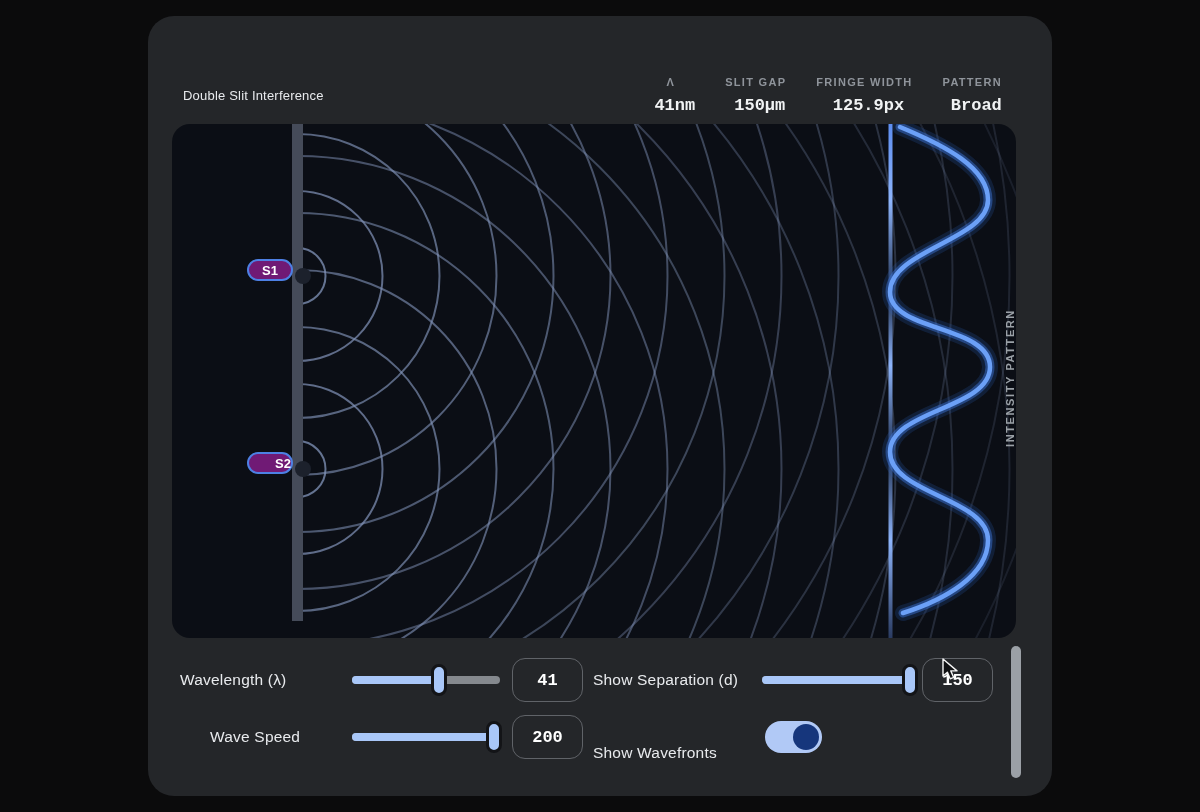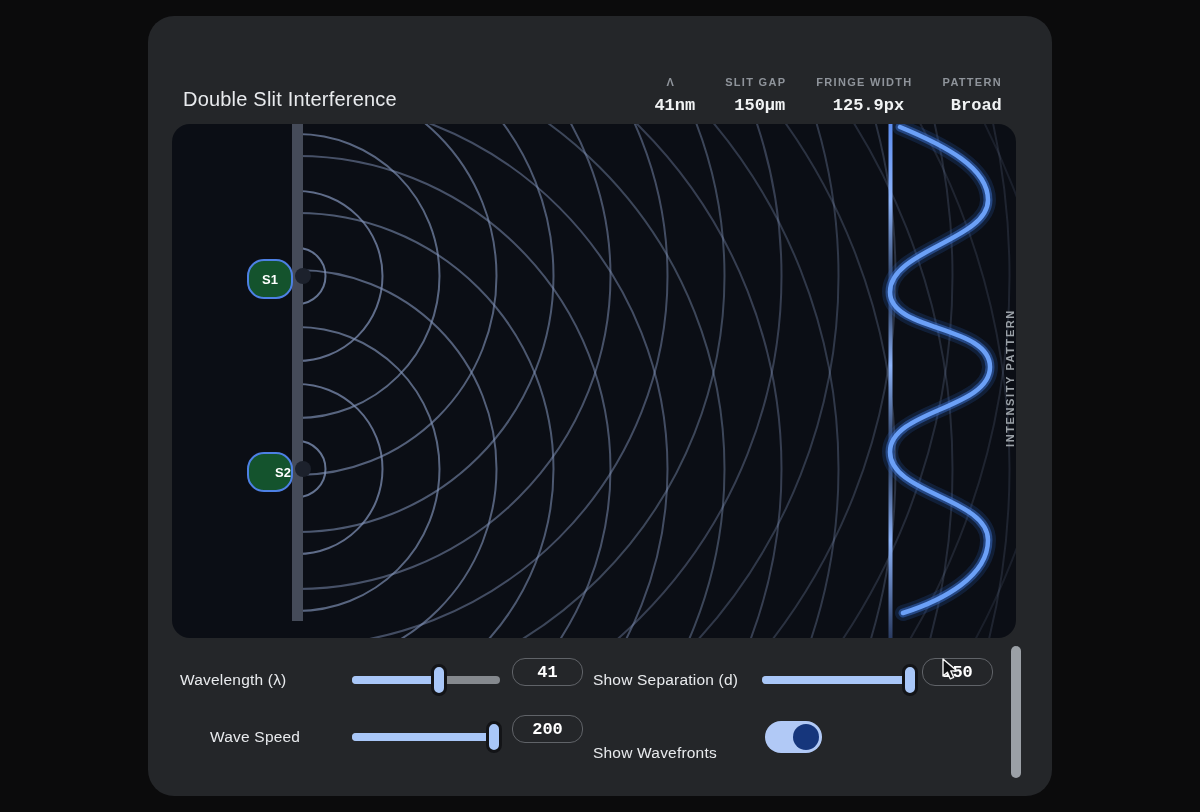--- a/index.html
+++ b/index.html
@@ -9,21 +9,21 @@
     font-family:"Liberation Sans", sans-serif;
     -webkit-font-smoothing:antialiased;
   }
   .panel{
     position:absolute;left:148px;top:16px;width:904px;height:780px;
     background:#242629;border-radius:26px;
   }
   
   .app-title{
     position:absolute;left:35px;top:72px;
-    font-size:20px;font-weight:500;color:#e8eaed;letter-spacing:.2px;
+    font-size:13px;font-weight:500;color:#e8eaed;letter-spacing:.2px;
   }
   .stats{
     position:absolute;right:50px;top:60px;
     display:flex;gap:30px;align-items:flex-start;
   }
   .stat{display:flex;flex-direction:column;align-items:center;gap:8px;}
   .stat-label{
     font-size:11px;font-weight:700;color:#8f949b;
     letter-spacing:1.3px;text-transform:uppercase;
   }
@@ -31,22 +31,22 @@
     font-family:"Liberation Mono", monospace;
     font-size:17px;font-weight:700;color:#f1f3f4;margin-left:8px;
   }
   
   .sim-canvas{
     position:absolute;left:24px;top:108px;width:844px;height:514px;
     background:#0b0e15;border-radius:18px;overflow:hidden;
   }
   .sim-canvas svg{position:absolute;left:0;top:0;}
   .source-pill{
-    position:absolute;width:46px;height:40px;box-sizing:border-box;
-    border:2px solid #4d80e4;border-radius:17px;background:#14532d;
+    position:absolute;width:46px;height:22px;box-sizing:border-box;
+    border:2px solid #4d80e4;border-radius:17px;background:#701a75;
     color:#fff;font-size:13px;font-weight:700;
     display:flex;align-items:center;justify-content:center;
     z-index:3;
   }
   .intensity-label{
     position:absolute;left:838px;top:254px;
     transform:translate(-50%,-50%) rotate(-90deg);
     white-space:nowrap;color:#9aa0a6;font-size:11px;font-weight:700;
     letter-spacing:1.6px;z-index:3;
   }
@@ -61,21 +61,21 @@
   }
   .slider .fill{
     position:absolute;left:0;top:12px;height:8px;border-radius:4px;
     background:#a9c7f8;
   }
   .slider .thumb{
     position:absolute;right:-8px;top:-12px;width:10px;height:26px;
     background:#a9c7f8;border:3px solid #131417;border-radius:8px;
   }
   .valbox{
-    position:absolute;width:71px;height:28px;box-sizing:border-box;
+    position:absolute;width:71px;height:44px;box-sizing:border-box;
     border:1px solid #606368;border-radius:13px;
     display:flex;align-items:center;justify-content:center;
     color:#fff;font-family:"Liberation Mono", monospace;
     font-size:17px;font-weight:700;
   }
   .toggle{
     position:absolute;width:57px;height:32px;border-radius:16px;
     background:#b1c9f6;
   }
   .toggle .knob{

